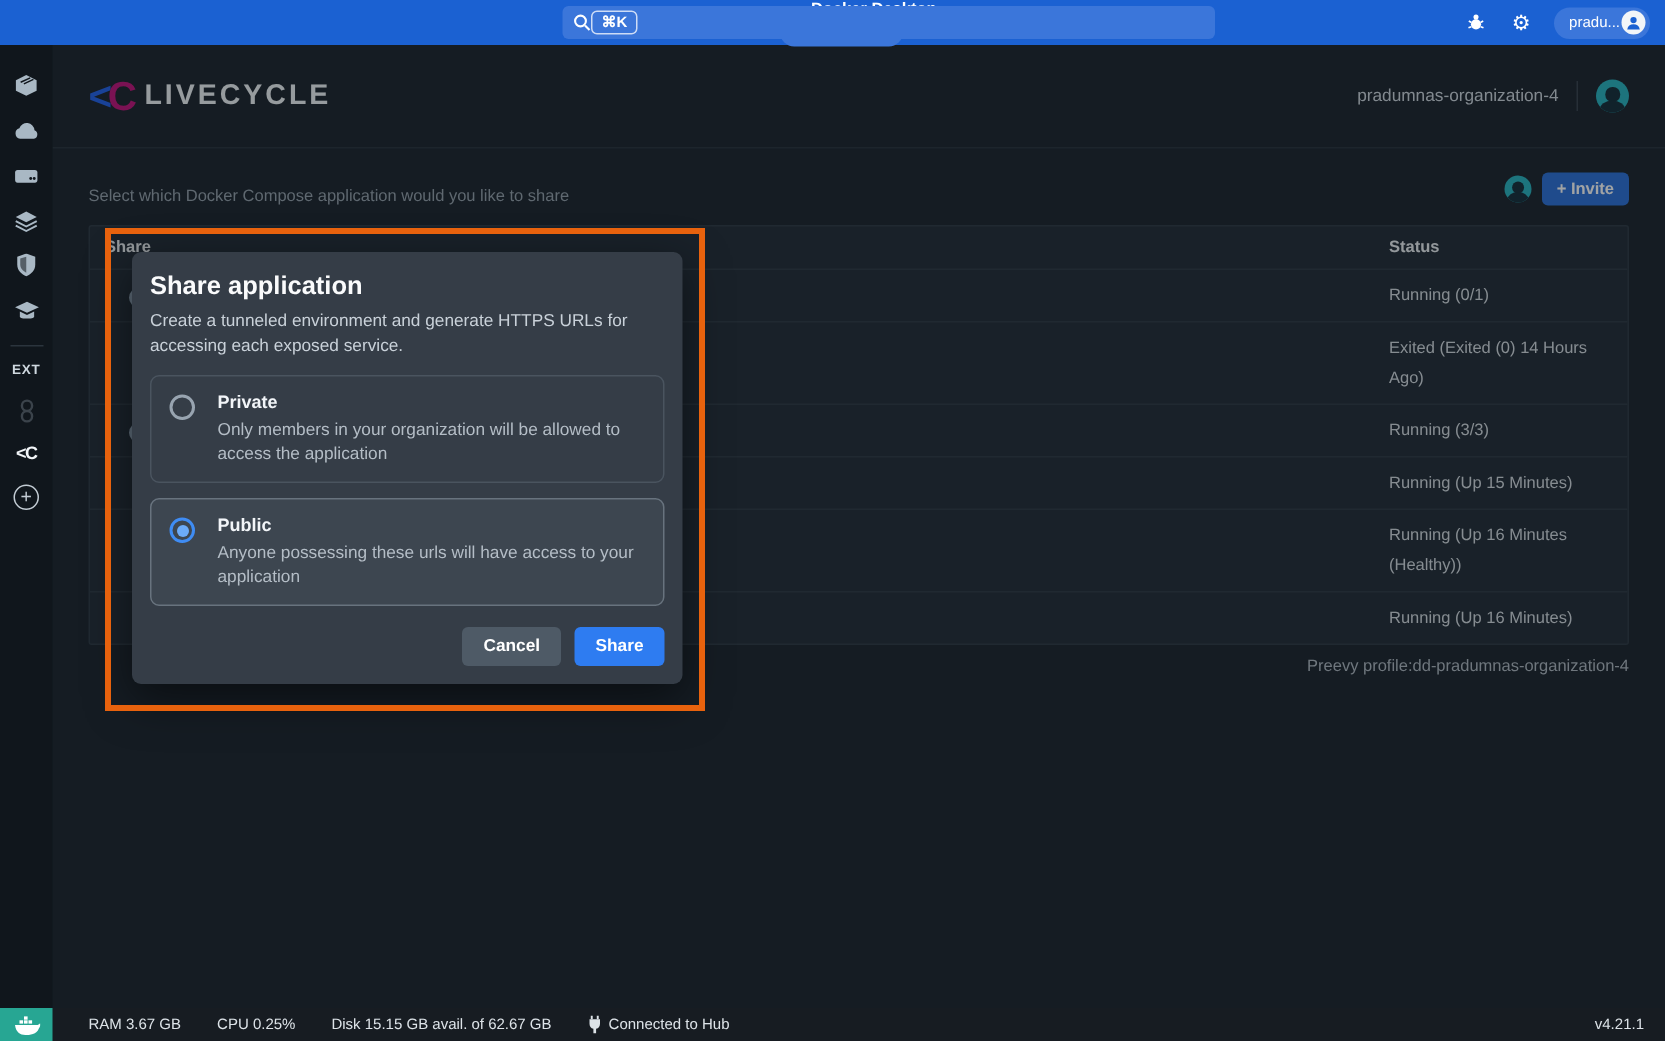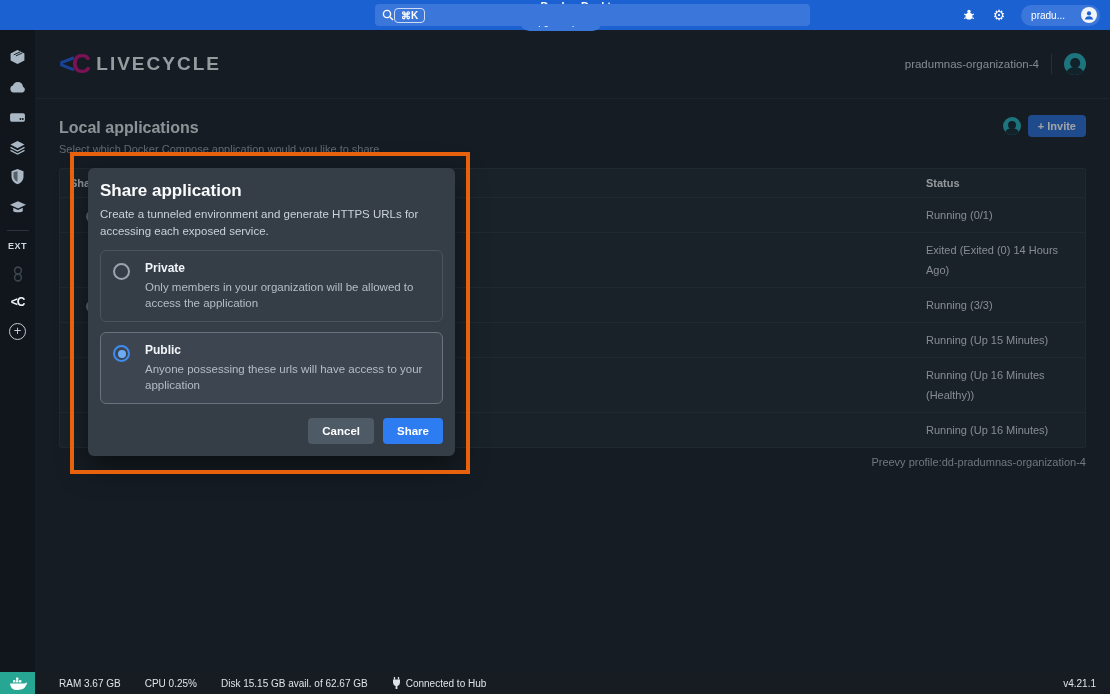--- a/index.html
+++ b/index.html
@@ -20,21 +20,21 @@
   .tb-search-text { color:#e8eefb; font-size:11px; margin-left:7px; flex:1;
     white-space:nowrap; overflow:hidden; }
   .tb-kbd { border:1px solid rgba(255,255,255,.75); border-radius:4px;
     color:#fff; font-size:10px; font-weight:bold; padding:1px 6px; }
   .tb-right { position:absolute; right:10px; top:0; height:30px; display:flex;
     align-items:center; gap:14px; }
   .tb-icon { width:16px; height:16px; display:flex; align-items:center;
     justify-content:center; color:#fff; cursor:pointer; }
   .gear-glyph { font-size:14px; line-height:1; color:#fff; }
   .tb-user { background:#3b76da; border-radius:11px; height:21px; display:flex;
-    align-items:center; padding:0 3px 0 10px; gap:16px; cursor:pointer; }
+    align-items:center; padding:0 3px 0 10px; gap:1px; cursor:pointer; }
   .tb-user-label { color:#fff; font-size:10px; }
   .tb-avatar { width:16px; height:16px; border-radius:50%; background:#f2f5f8;
     display:flex; align-items:center; justify-content:center; }
 
   
   .sidebar { position:absolute; left:0; top:30px; width:35px; height:642px;
     background:#10161c; display:flex; flex-direction:column; align-items:center;
     padding-top:18px; z-index:15; }
   .sb-icon { width:18px; height:18px; margin-bottom:12px; display:flex;
     align-items:center; justify-content:center; color:#a9b8c4; cursor:pointer; }
@@ -236,21 +236,20 @@
         <span class="logo-word">LIVECYCLE</span>
       </div>
       <div class="lc-header-right">
         <span class="org-name">pradumnas-organization-4</span>
         <span class="hdr-sep"></span>
         <span class="avatar av22"></span>
       </div>
     </div>
 
     <div class="page-head">
-      <div class="page-title">Local applications</div>
       <div class="page-sub">Select which Docker Compose application would you like to share</div>
       <div class="invite-box">
         <span class="avatar av18"></span>
         <button class="invite-btn">+ Invite</button>
       </div>
     </div>
 
     <div class="table">
       <div class="t-row t-head">
         <div class="col-share">Share</div>

